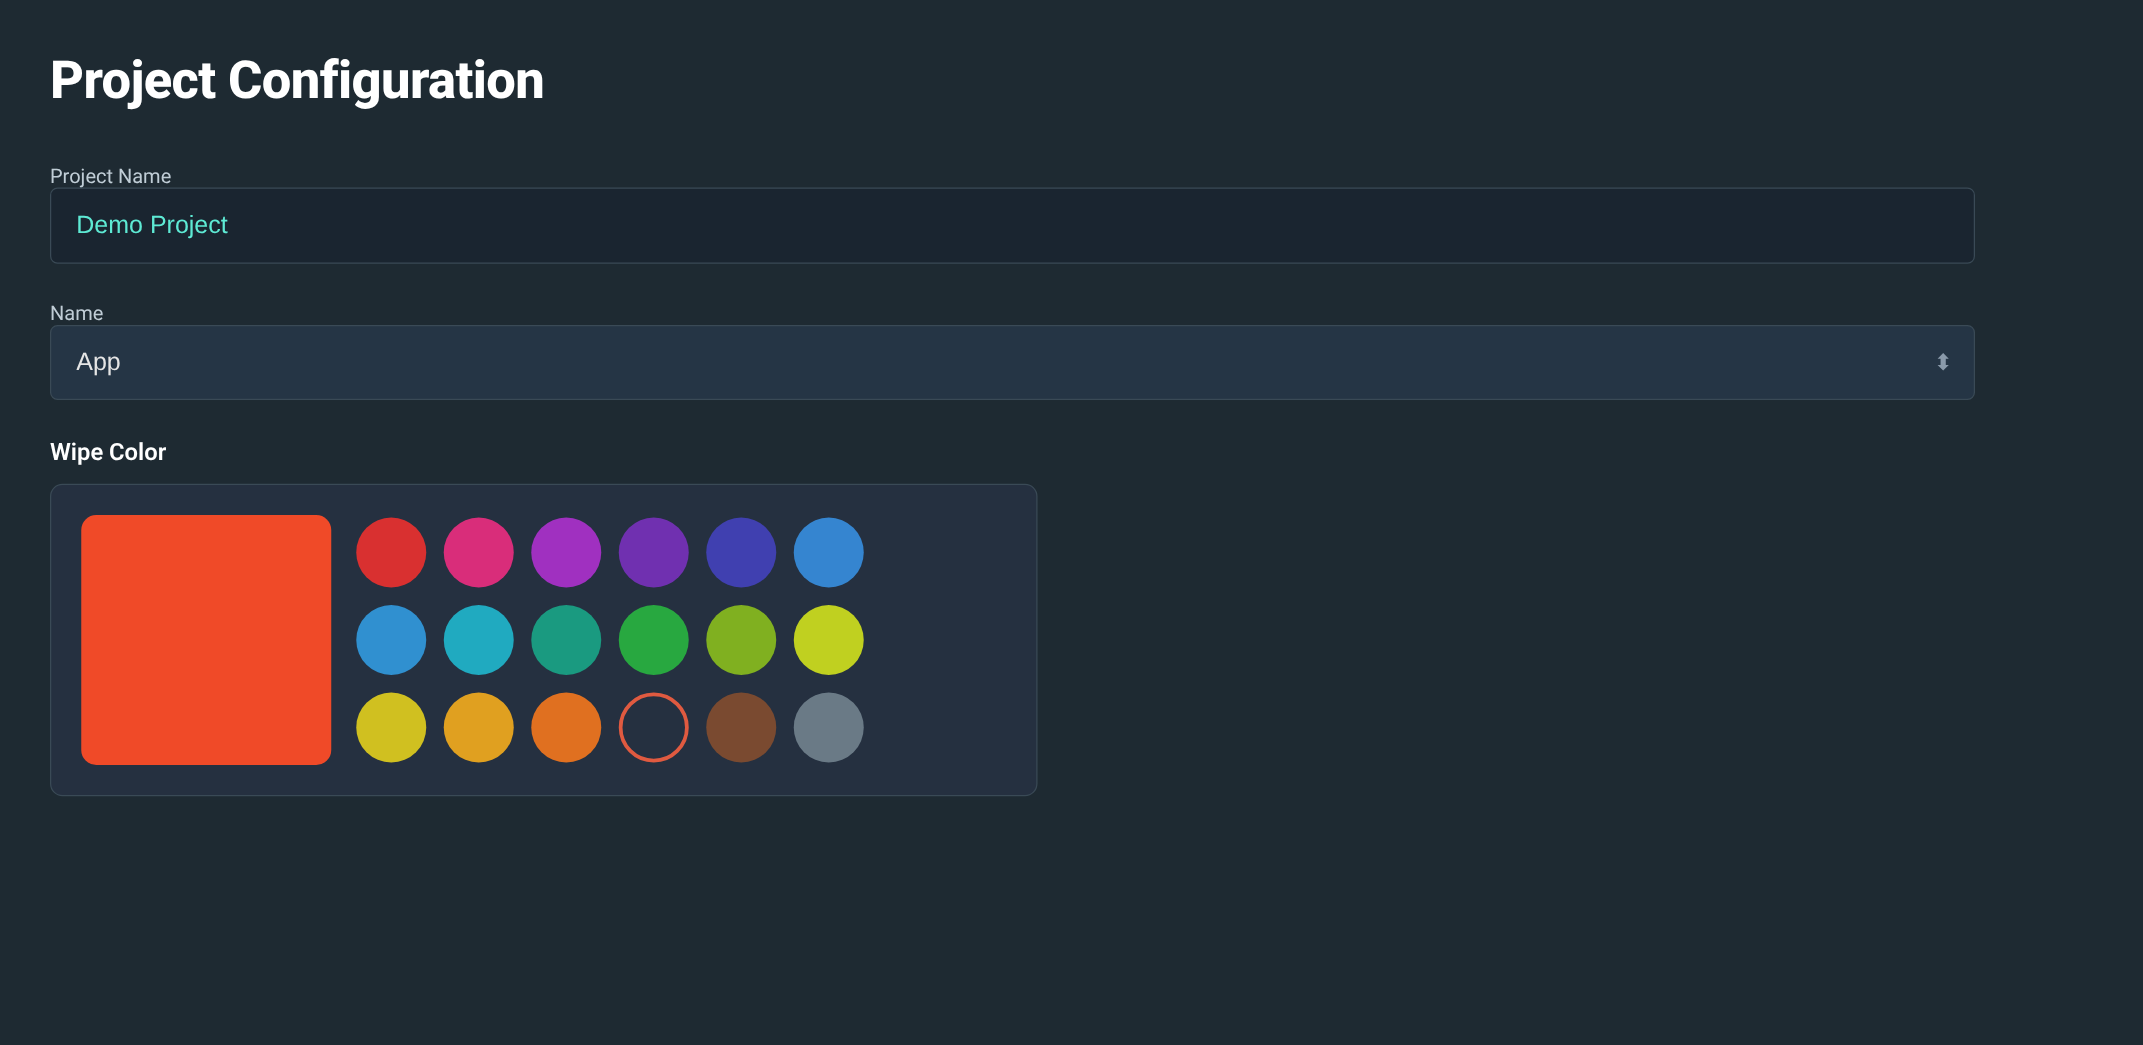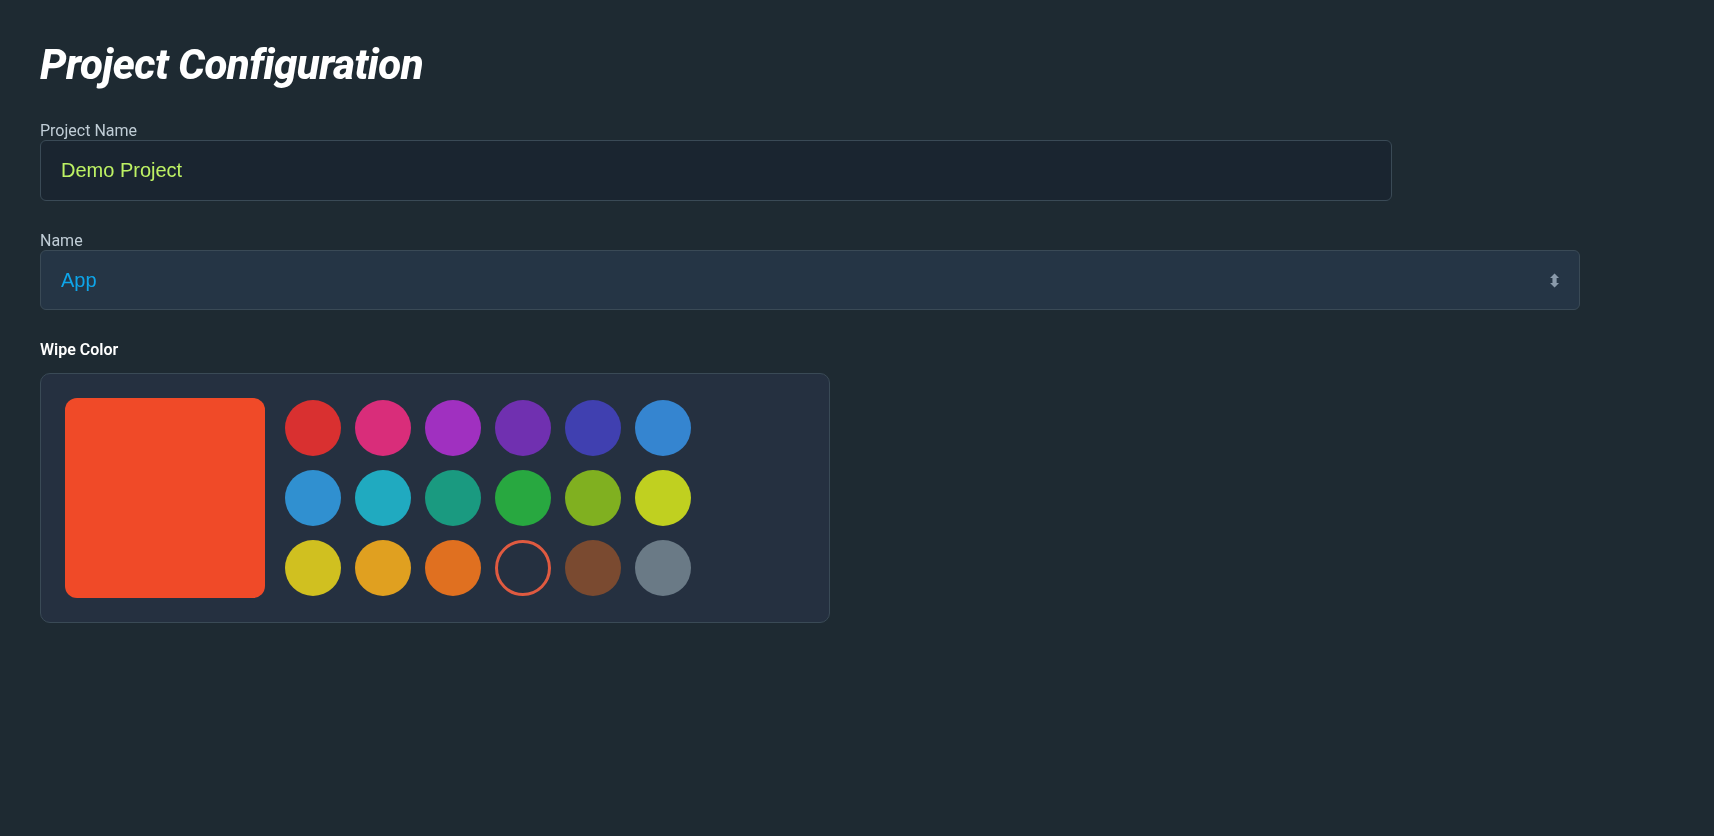--- a/index.html
+++ b/index.html
@@ -14,59 +14,58 @@
       font-family: -apple-system, BlinkMacSystemFont, 'Segoe UI', Roboto, sans-serif;
       width: 1714px;
       min-height: 836px;
       padding: 40px 40px;
     }
 
     .page-title {
       font-size: 42px;
       font-weight: 800;
       color: #ffffff;
-      margin-bottom: 32px;
+      margin-bottom: 42px;
       letter-spacing: -0.5px;
-      font-style: italic;
     }
 
     .field-label {
       font-size: 16px;
       color: #c0cdd6;
       margin-bottom: 10px;
       font-weight: 400;
     }
 
     .text-input {
-      width: 1352px;
+      width: 1540px;
       background-color: #1a2530;
       border: 1.5px solid #3a4a56;
       border-radius: 6px;
       padding: 18px 20px;
       font-size: 20px;
-      color: #bef264;
+      color: #5eead4;
       outline: none;
       display: block;
       margin-bottom: 30px;
     }
 
     .select-wrapper {
       position: relative;
       width: 1540px;
       margin-bottom: 30px;
     }
 
     .type-select {
       width: 100%;
       background-color: #253545;
       border: 1.5px solid #3a4a56;
       border-radius: 6px;
       padding: 18px 20px;
       font-size: 20px;
-      color: #0ea5e9;
+      color: #e5e5e5;
       outline: none;
       appearance: none;
       -webkit-appearance: none;
       cursor: pointer;
     }
 
     .select-arrow {
       position: absolute;
       right: 18px;
       top: 50%;
@@ -74,21 +73,21 @@
       pointer-events: none;
       color: #8a9aaa;
       font-size: 18px;
     }
 
     .wipe-color-section {
       margin-top: 8px;
     }
 
     .wipe-color-label {
-      font-size: 16px;
+      font-size: 19px;
       color: #ffffff;
       font-weight: 600;
       margin-bottom: 14px;
     }
 
     .color-picker-container {
       background-color: #253040;
       border: 1.5px solid #3a4a56;
       border-radius: 10px;
       padding: 24px;

